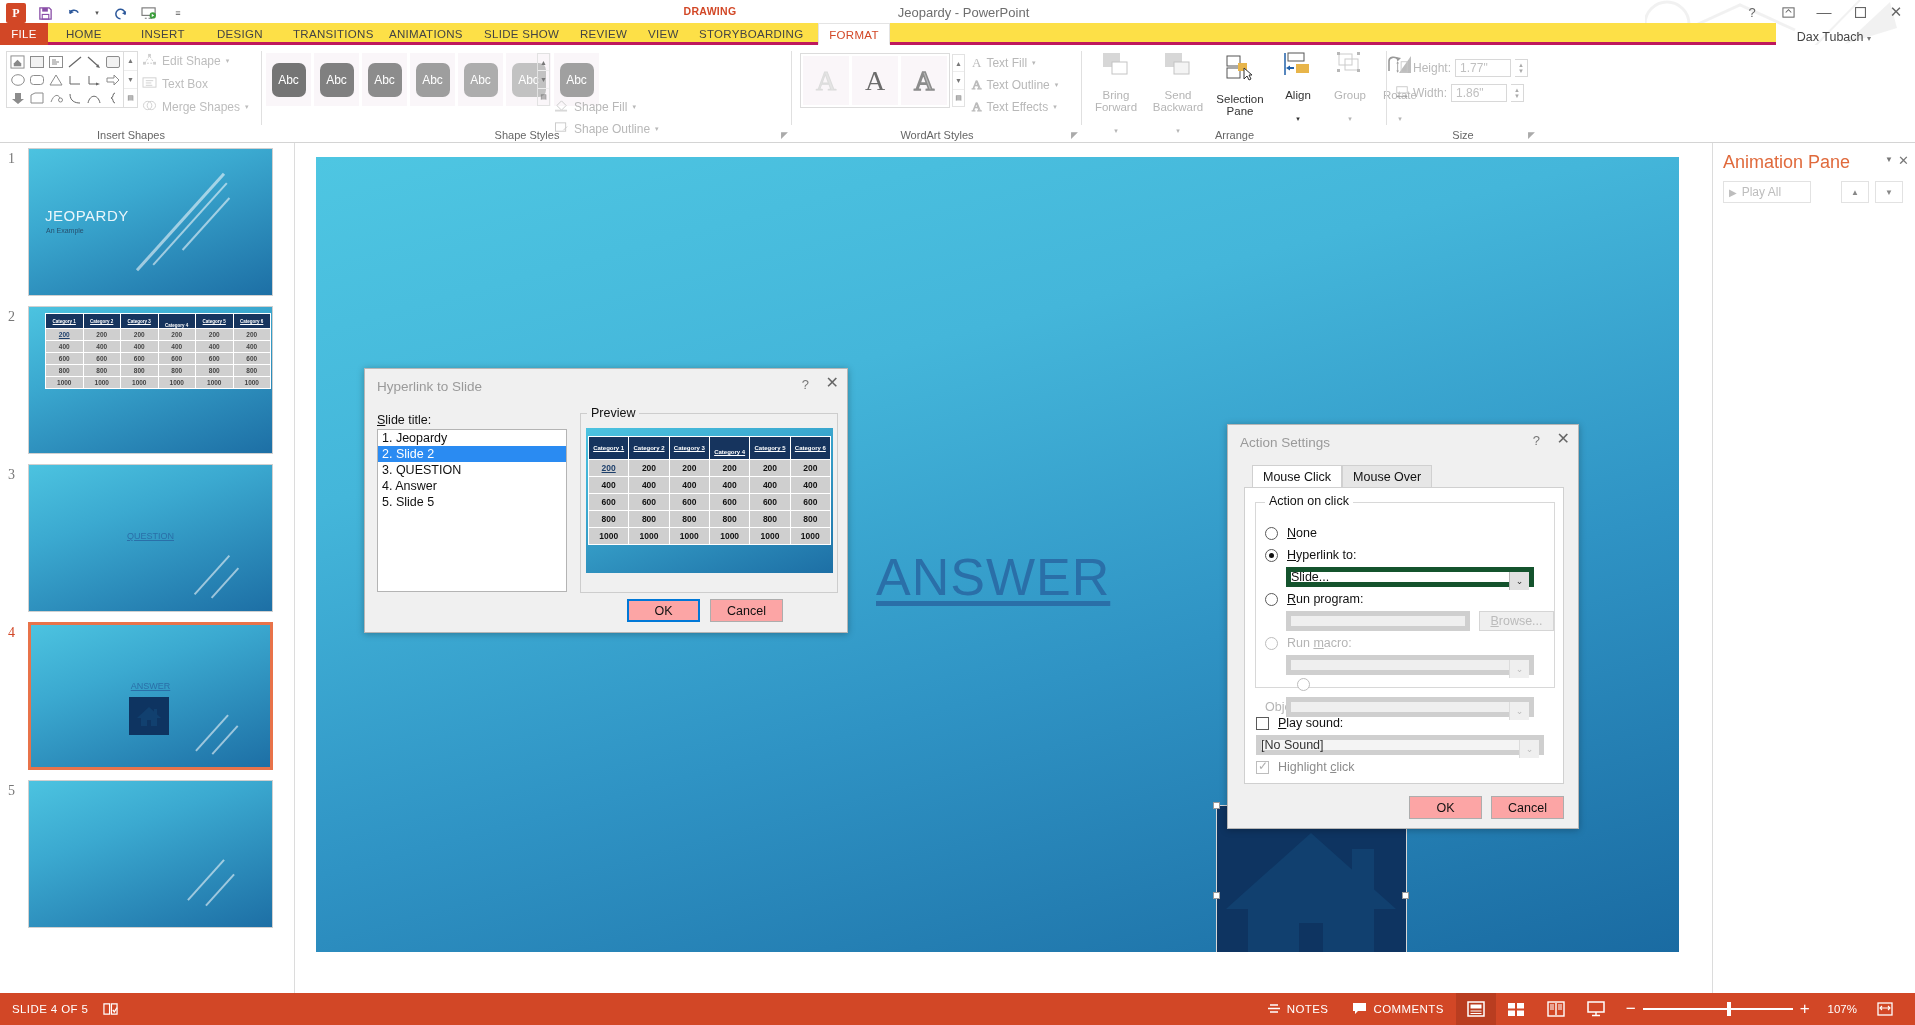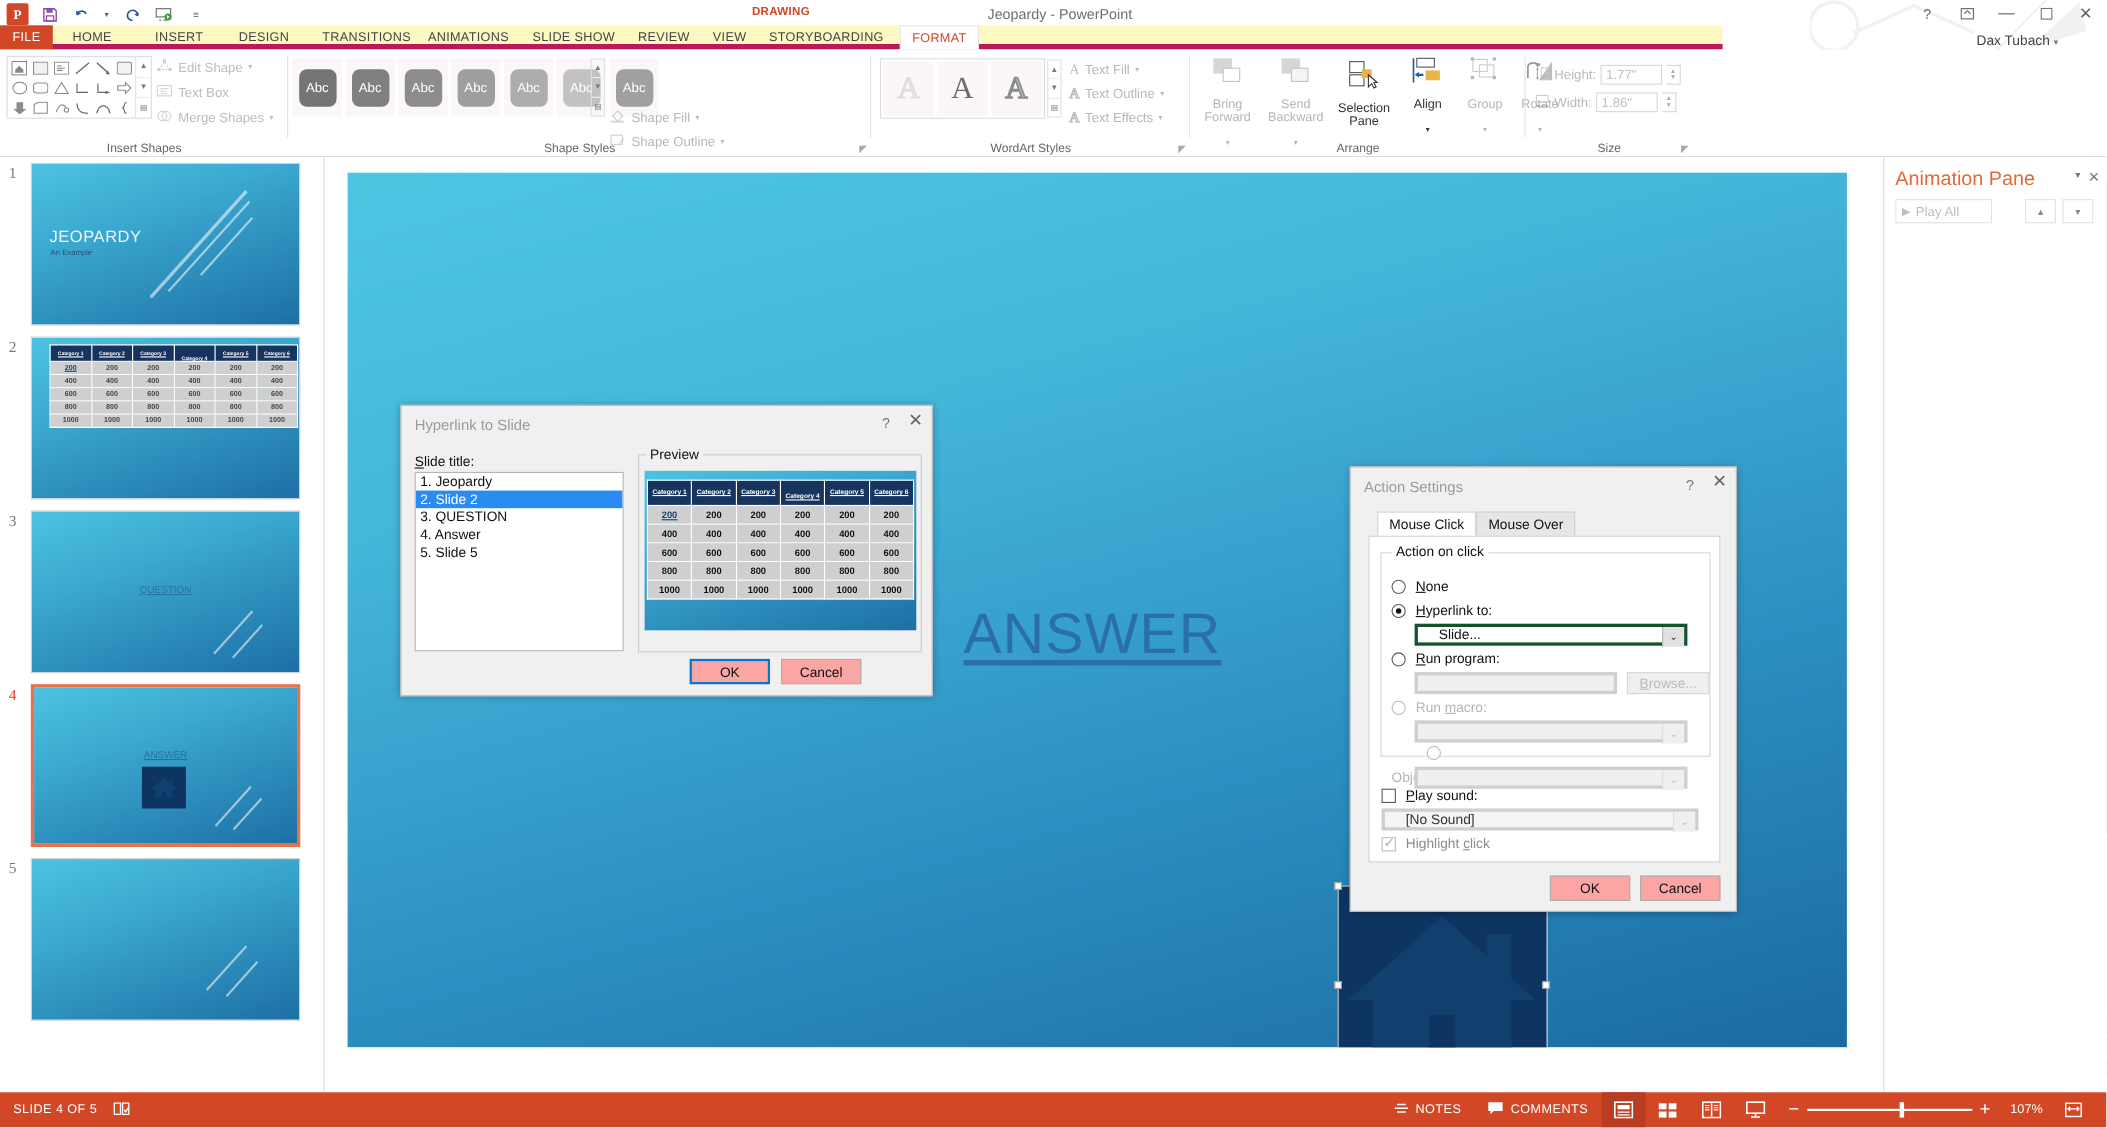--- a/index.html
+++ b/index.html
@@ -36,22 +36,22 @@
     letter-spacing:.3px; line-height:22px; background:#fff;
   }
   #user-area { position:absolute; right:44px; top:30px; font-size:12.5px; color:#444; }
   #watermark-arrow{
      position:absolute; right:0px; top:0px; width:270px;height:48px;
      overflow:hidden; opacity:.13; pointer-events:none;
   }
 
   
   #tabstrip {
-    position:absolute; left:0; top:23px; width:1566px; height:22px;
-    border-bottom:5px solid #be185d; background:#fef9c3;
+    position:absolute; left:0; top:23px; width:1776px; height:22px;
+    border-bottom:3px solid #be185d; background:#fde047;
   }
   .tab {
     position:absolute; top:0; height:22px; line-height:22px;
     font-size:11.5px; color:#444; padding:0 10px; cursor:pointer;
     letter-spacing:.3px;
   }
   .tab.file { background:#d24726; color:#fff; font-weight:normal; }
   .tab.active { color:#d24726; border:1px solid #e4e4e4; border-bottom:1px solid #fff; background:#fff; }
 
   
@@ -234,22 +234,22 @@
   .as-tab { height:23px; padding:0 10px; font-size:12.5px; color:#111; display:flex; align-items:center; border:1px solid #d0d0d0; background:#e6e6e6; cursor:pointer;}
   .as-tab.active { background:#fff; border-bottom:1px solid #fff; }
   #as-body { position:absolute; left:16px; top:62px; width:320px; height:297px; background:#fff; border:1px solid #d0d0d0; }
   #as-group { position:absolute; left:10px; top:14px; width:300px; height:186px; border:1px solid #d8d8d8; }
   #as-group-label { position:absolute; left:20px; top:6px; font-size:12.5px; color:#111; background:#fff; padding:0 4px; }
   .radio-row { position:absolute; left:20px; display:flex; align-items:center; gap:9px; font-size:12.5px; color:#111; }
   .radio { width:13px;height:13px;border:1px solid #5a5a5a;border-radius:50%;background:#fff;position:relative;cursor:pointer;flex:none; }
   .radio.on::after { content:""; position:absolute; left:3px; top:3px; width:5px;height:5px;background:#111;border-radius:50%; }
   .radio.dis { border-color:#bdbdbd; }
   .fld {
-    position:absolute; height:20px; border:3px solid #14532d; background:#fff;
-    font-size:12.5px; color:#111; display:flex; align-items:center; padding-left:19px;
+    position:absolute; height:20px; border:5px solid #14532d; background:#fff;
+    font-size:12.5px; color:#111; display:flex; align-items:center; padding-left:0;
   }
   .fld.dis { background:#efefef; border-color:#cfcfcf; }
   .fld-arrow {
     position:absolute; right:0; top:0; width:20px; height:18px; background:#e1e1e1;
     border-left:1px solid #b5b5b5; display:flex;align-items:center;justify-content:center;font-size:9px;color:#333;cursor:pointer;
   }
   .chk { width:13px;height:13px;border:1px solid #5a5a5a;background:#fff;position:relative;cursor:pointer;flex:none; }
   .chk.dis { border-color:#bdbdbd; }
   .u { text-decoration:underline; }
   .dim { color:#b5b5b5; }

